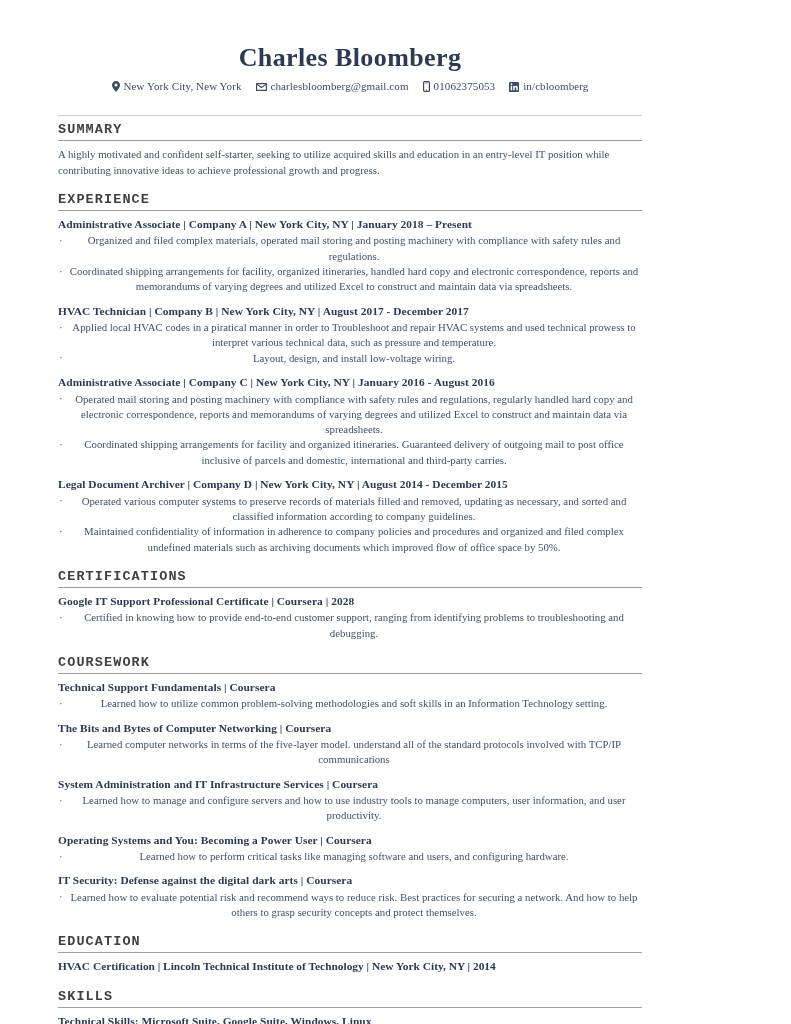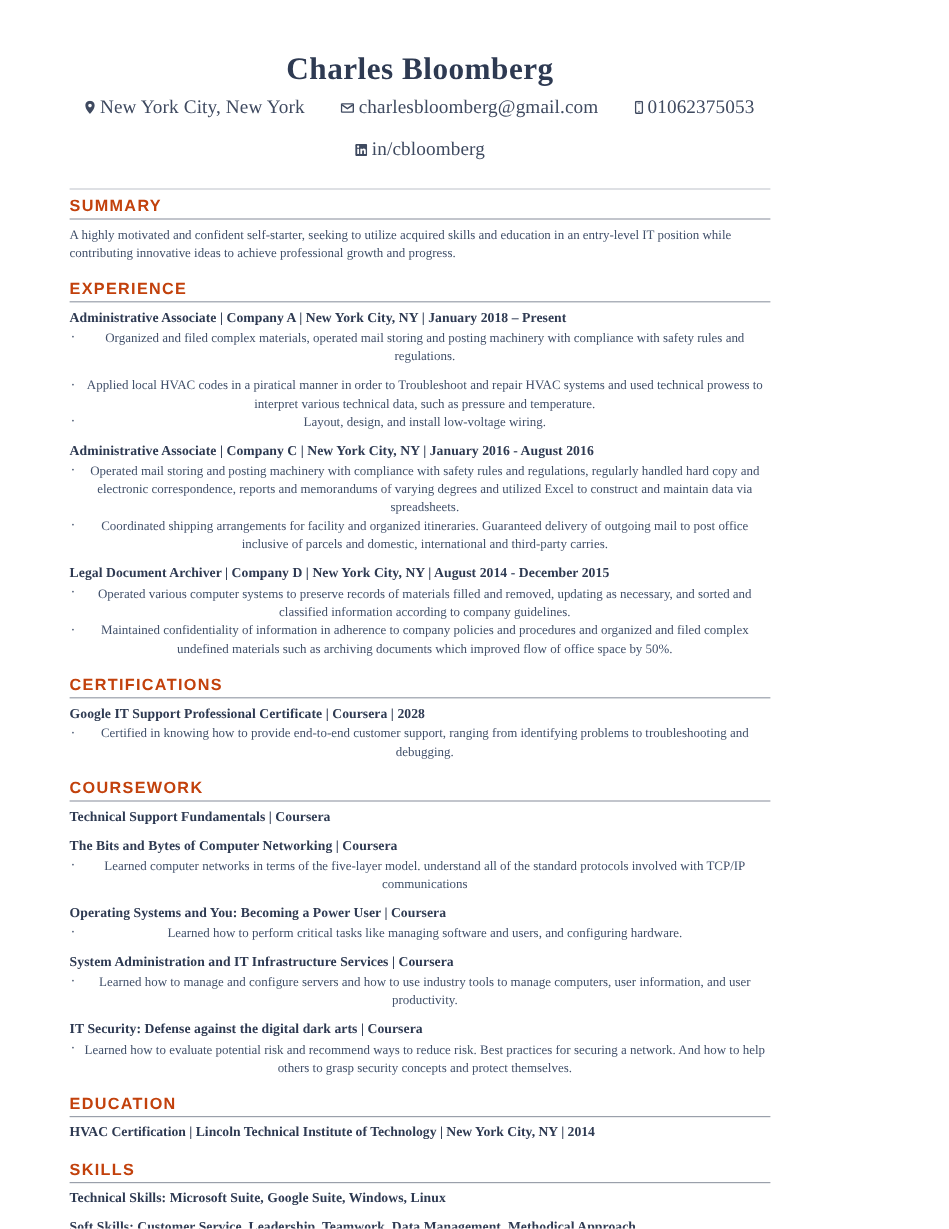--- a/index.html
+++ b/index.html
@@ -36,22 +36,22 @@
     color: #2e3a52;
     letter-spacing: 0.4px;
     line-height: 1.2;
     margin: 0 0 7px 0;
   }
   .contact-line {
     display: flex;
     justify-content: center;
     align-items: center;
     flex-wrap: wrap;
-    gap: 16px;
-    font-size: 16px;
+    gap: 0;
+    font-size: 11px;
     color: #3f4a60;
     line-height: 1.2;
   }
   .contact-item {
     display: inline-flex;
     align-items: center;
     white-space: nowrap;
     margin: 0 7px;
   }
   .contact-item .ic {
@@ -65,23 +65,23 @@
   .contact-item .ic svg { display: block; }
   .contact-text { letter-spacing: 0.1px; }
 
   
   .section {
     margin-top: 14px;
   }
   .section-title {
     font-size: 13.5px;
     font-weight: bold;
-    color: #c2410c;
+    color: #404040;
     letter-spacing: 1.1px;
-    font-family: Liberation Sans, sans-serif;
+    font-family: Liberation Mono, monospace;
     padding-bottom: 3px;
     margin: 0;
   }
   .rule {
     border-bottom: 1px solid #9aa0ab;
     height: 0;
     margin-bottom: 6px;
   }
   .rule.top {
     border-bottom: 1px solid #c9ccd2;
@@ -210,24 +210,26 @@
   </div>
 
   <div class="section">
     <div class="section-title">EXPERIENCE</div>
     <div class="rule"></div>
 
     <div class="entry">
       <div class="entry-head">Administrative Associate | Company A | New York City, NY | January 2018 – Present</div>
       <ul class="bullets">
         <li>Organized and filed complex materials, operated mail storing and posting machinery with compliance with safety rules and regulations.</li>
-      </ul>
-    </div>
-
-    <div class="entry">
+        <li>Coordinated shipping arrangements for facility, organized itineraries, handled hard copy and electronic correspondence, reports and memorandums of varying degrees and utilized Excel to construct and maintain data via spreadsheets.</li>
+      </ul>
+    </div>
+
+    <div class="entry">
+      <div class="entry-head">HVAC Technician | Company B | New York City, NY | August 2017 - December 2017</div>
       <ul class="bullets">
         <li>Applied local HVAC codes in a piratical manner in order to Troubleshoot and repair HVAC systems and used technical prowess to interpret various technical data, such as pressure and temperature.</li>
         <li>Layout, design, and install low-voltage wiring.</li>
       </ul>
     </div>
 
     <div class="entry">
       <div class="entry-head">Administrative Associate | Company C | New York City, NY | January 2016 - August 2016</div>
       <ul class="bullets">
         <li>Operated mail storing and posting machinery with compliance with safety rules and regulations, regularly handled hard copy and electronic correspondence, reports and memorandums of varying degrees and utilized Excel to construct and maintain data via spreadsheets.</li>
@@ -254,40 +256,43 @@
       </ul>
     </div>
   </div>
 
   <div class="section">
     <div class="section-title">COURSEWORK</div>
     <div class="rule"></div>
 
     <div class="entry">
       <div class="entry-head">Technical Support Fundamentals | Coursera</div>
+      <ul class="bullets">
+        <li>Learned how to utilize common problem-solving methodologies and soft skills in an Information Technology setting.</li>
+      </ul>
     </div>
 
     <div class="entry">
       <div class="entry-head">The Bits and Bytes of Computer Networking | Coursera</div>
       <ul class="bullets">
         <li>Learned computer networks in terms of the five-layer model. understand all of the standard protocols involved with TCP/IP communications</li>
       </ul>
     </div>
 
     <div class="entry">
+      <div class="entry-head">System Administration and IT Infrastructure Services | Coursera</div>
+      <ul class="bullets">
+        <li>Learned how to manage and configure servers and how to use industry tools to manage computers, user information, and user productivity.</li>
+      </ul>
+    </div>
+
+    <div class="entry">
       <div class="entry-head">Operating Systems and You: Becoming a Power User | Coursera</div>
       <ul class="bullets">
         <li>Learned how to perform critical tasks like managing software and users, and configuring hardware.</li>
-      </ul>
-    </div>
-
-    <div class="entry">
-      <div class="entry-head">System Administration and IT Infrastructure Services | Coursera</div>
-      <ul class="bullets">
-        <li>Learned how to manage and configure servers and how to use industry tools to manage computers, user information, and user productivity.</li>
       </ul>
     </div>
 
     <div class="entry">
       <div class="entry-head">IT Security: Defense against the digital dark arts | Coursera</div>
       <ul class="bullets">
         <li>Learned how to evaluate potential risk and recommend ways to reduce risk. Best practices for securing a network. And how to help others to grasp security concepts and protect themselves.</li>
       </ul>
     </div>
   </div>

